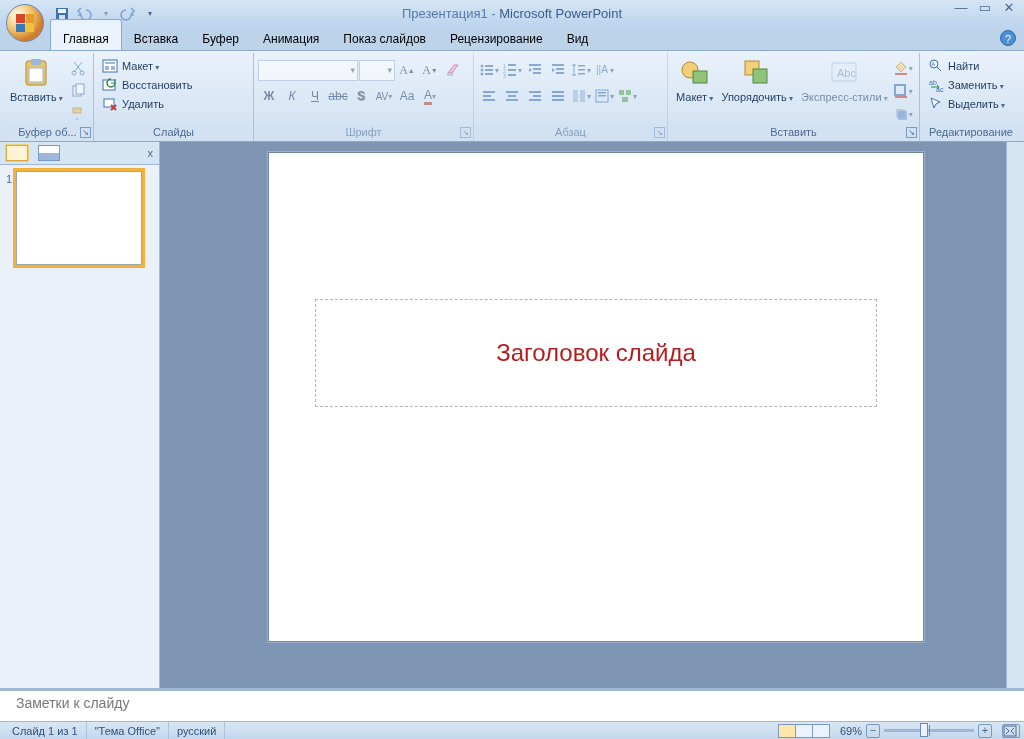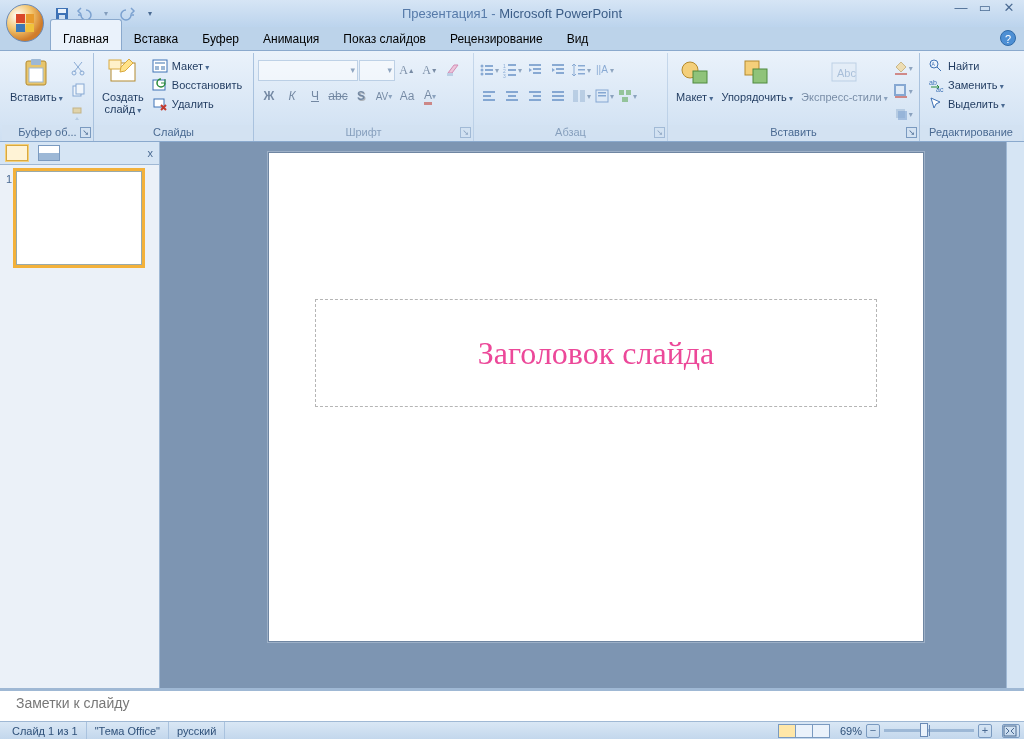--- a/index.html
+++ b/index.html
@@ -55,21 +55,21 @@
 .thumb-tabs .ttab.a{background:#fff3d6;border-color:#d9a93f; box-shadow:0 0 0 1px #f4cf7a;}
 .thumb-tabs .close{position:absolute; right:6px; color:#4a6a92; font-size:11px;}
 .thumb-list{flex:1; padding:6px 6px;}
 .thumb-item{display:flex; gap:4px;}
 .thumb-num{color:#4a6a92; font-size:11px; padding-top:2px;}
 .thumb{width:126px;height:94px;background:#fff;border:1px solid #9aa; outline:3px solid #f3b13a;}
 
 .canvas-area{flex:1; background:#7d95b2; position:relative; overflow:hidden;}
 .slide{position:absolute; left:108px; top:10px; width:656px; height:490px; background:#fff; border:1px solid #6f86a2; box-shadow:0 0 0 1px #9db0c7;}
 .ph{position:absolute; border:1px dashed #b5b5b5; display:flex; align-items:center; justify-content:center; text-align:center;}
-.ph-title{left:46px; top:146px; width:562px; height:108px; font-size:32px; color:#ec4899; font-family:Liberation Serif, serif;}
+.ph-title{left:46px; top:146px; width:562px; height:108px; font-size:24px; color:#b91c1c; font-family:Liberation Sans, sans-serif;}
 .ph-sub{left:94px; top:270px; width:470px; height:100px; font-size:21px; color:#8a8a8a; font-family:Calibri,Arial; align-items:flex-start; padding-top:10px;}
 .vscroll{width:18px;background:#d6e5f4;border-left:1px solid #9fb8d4;}
 
 .notes{height:33px;border-top:3px solid #9fb8d4;background:#fff; padding:4px 16px; color:#777; font-size:14px;}
 
 
 .status{position:absolute; bottom:0; left:0; right:0; height:18px; background:linear-gradient(#d9e7f5,#c3d7ec); border-top:1px solid #9fb8d4; display:flex; align-items:center; font-size:11px; color:#2f517a; padding:0 4px;}
 .status .cell{padding:0 8px; border-right:1px solid #a9c2de; height:100%; display:flex; align-items:center;}
 .status .spacer{flex:1;}
 .viewbtns{display:flex; gap:0;}
@@ -169,29 +169,20 @@
               <path d="M7 7v4l-2 3h4l-2-3" fill="#9db8d6"></path>
             </svg>
           </div>
       </div>
     </div>
     <div class="group-label"><span>Буфер об...</span><span class="dlaunch">↘</span></div>
   </div>
 
   <div class="group" style="width:160px">
     <div class="group-body">
-      <div class="bigbtn">
-        <svg class="ic" viewBox="0 0 32 32">
-            <rect x="4" y="6" width="24" height="18" fill="#fff" stroke="#b38a2e"></rect>
-            <rect x="2" y="3" width="12" height="9" fill="#fff1c9" stroke="#d9a93f"></rect>
-            <path d="M22 2l4 4-8 8-5 1 1-5z" fill="#ffe28a" stroke="#d9a93f"></path>
-          </svg>
-        <div class="lbl dd" style="white-space:pre">Создать
-слайд</div>
-      </div>
       <div class="stackbtns">
         <div class="smbtn">
             <svg class="ic16" viewBox="0 0 16 16">
               <rect x="1" y="2" width="14" height="12" fill="#fff" stroke="#3e72b5"></rect>
               <rect x="3" y="4" width="10" height="2" fill="#9db8d6"></rect>
               <rect x="3" y="8" width="4" height="4" fill="#9db8d6"></rect>
               <rect x="9" y="8" width="4" height="4" fill="#9db8d6"></rect>
             </svg>
             <span class="dd">Макет</span>
           </div>

